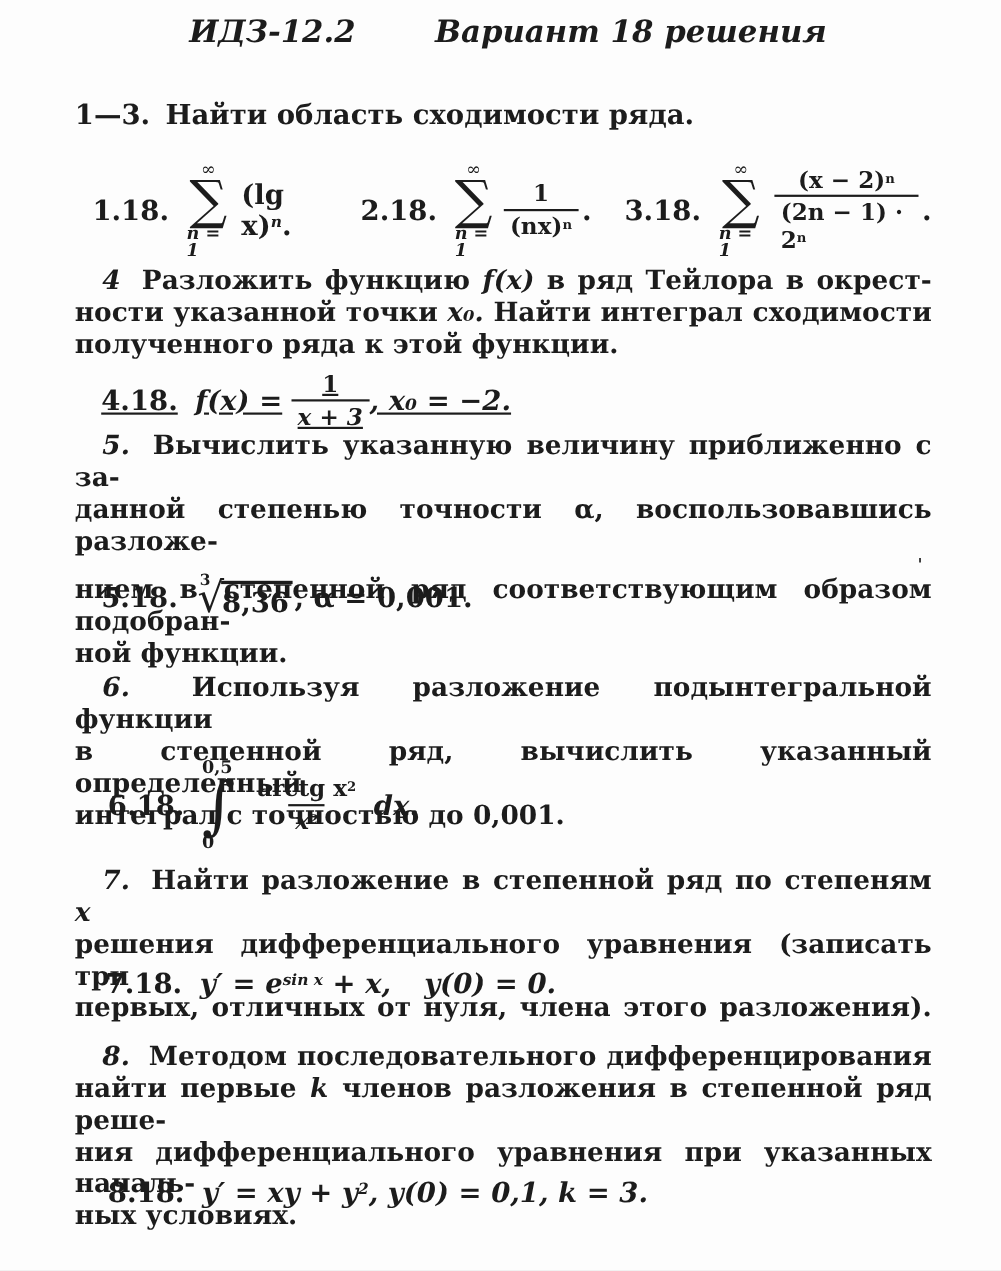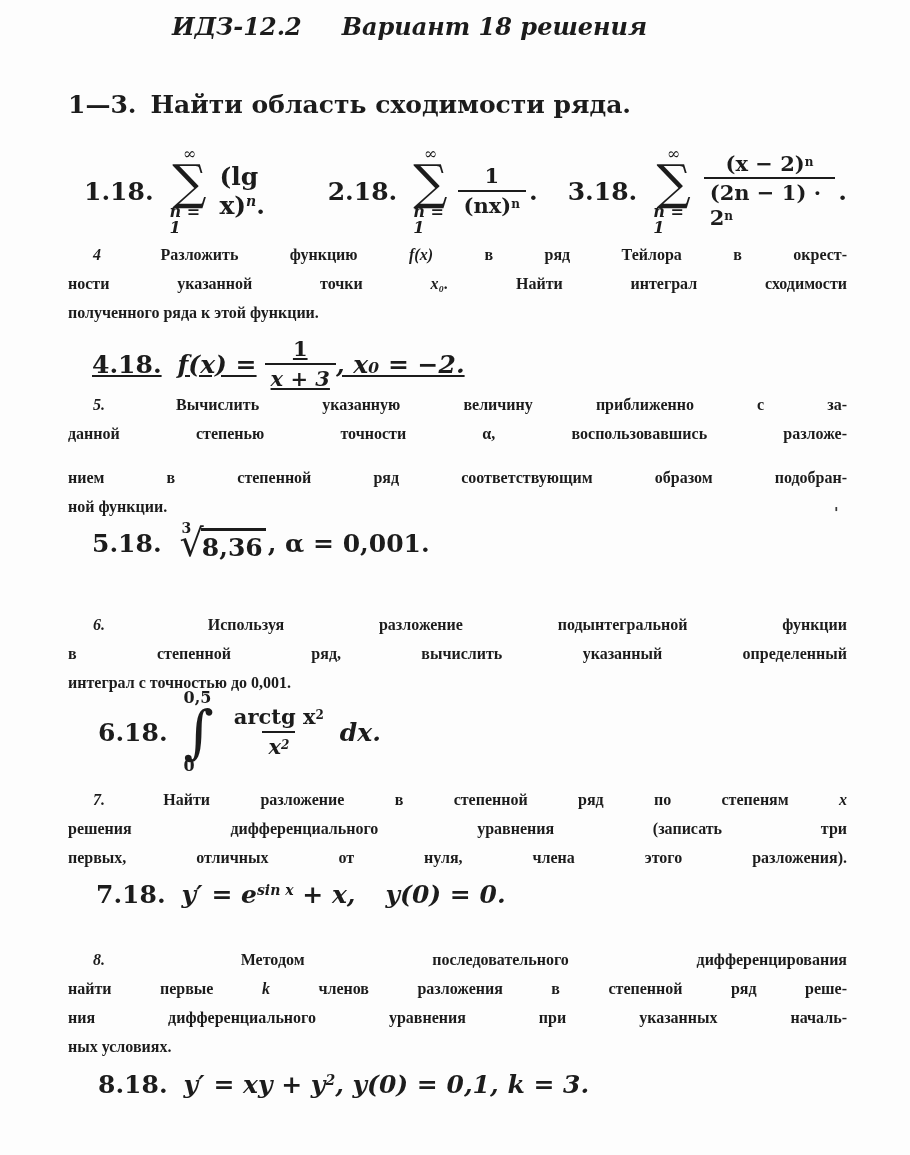--- a/index.html
+++ b/index.html
@@ -7,28 +7,28 @@
     position:relative;
     width:910px;height:1155px;
     background:#fdfdfd;
     overflow:hidden;
     color:#1c1c1c;
     font-family:"DejaVu Serif","Liberation Serif",serif;
     font-weight:600;
   }
   .sec{position:absolute;left:68px;width:779px;}
   
-  .hdr{top:12px;display:flex;gap:40px;padding-left:104px;
-       font-size:24px;font-weight:700;font-style:italic;box-sizing:border-box;}
+  .hdr{top:12px;display:flex;gap:72px;padding-left:104px;
+       font-size:28px;font-weight:700;font-style:italic;box-sizing:border-box;}
   
   .intro{top:90px;font-size:25px;}
   .b{font-weight:700;}
   .intro .b{margin-right:14px;}
   
-  .para p{margin:0;font-size:16px;line-height:29px;text-align:justify;text-justify:inter-word;font-family:Liberation Serif, serif;}
+  .para p{margin:0;font-size:24px;line-height:29px;text-align:justify;text-justify:inter-word;}
   .jl{text-align-last:justify;}
   .ind{text-indent:25px;}
   .gap-top{margin-top:15px !important;}
   .num{font-weight:700;font-style:italic;margin-right:8px;}
   .mvar{font-style:italic;}
   
   .frow{display:flex;align-items:center;font-size:25px;}
   .plabel{font-weight:700;margin-right:16px;white-space:nowrap;}
   .sym{font-family:"DejaVu Serif","DejaVu Sans",serif;font-weight:400;}
   

